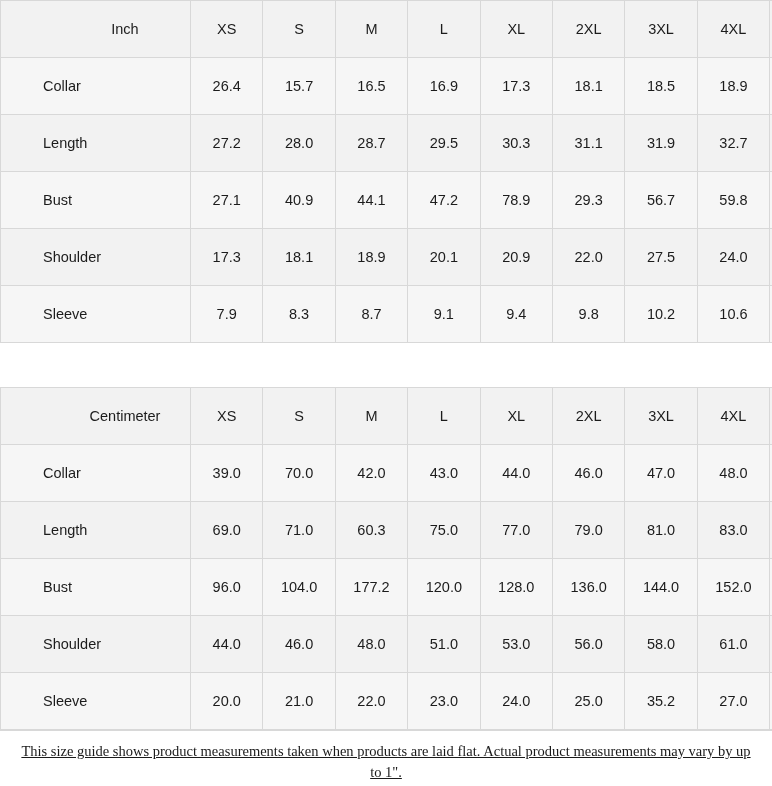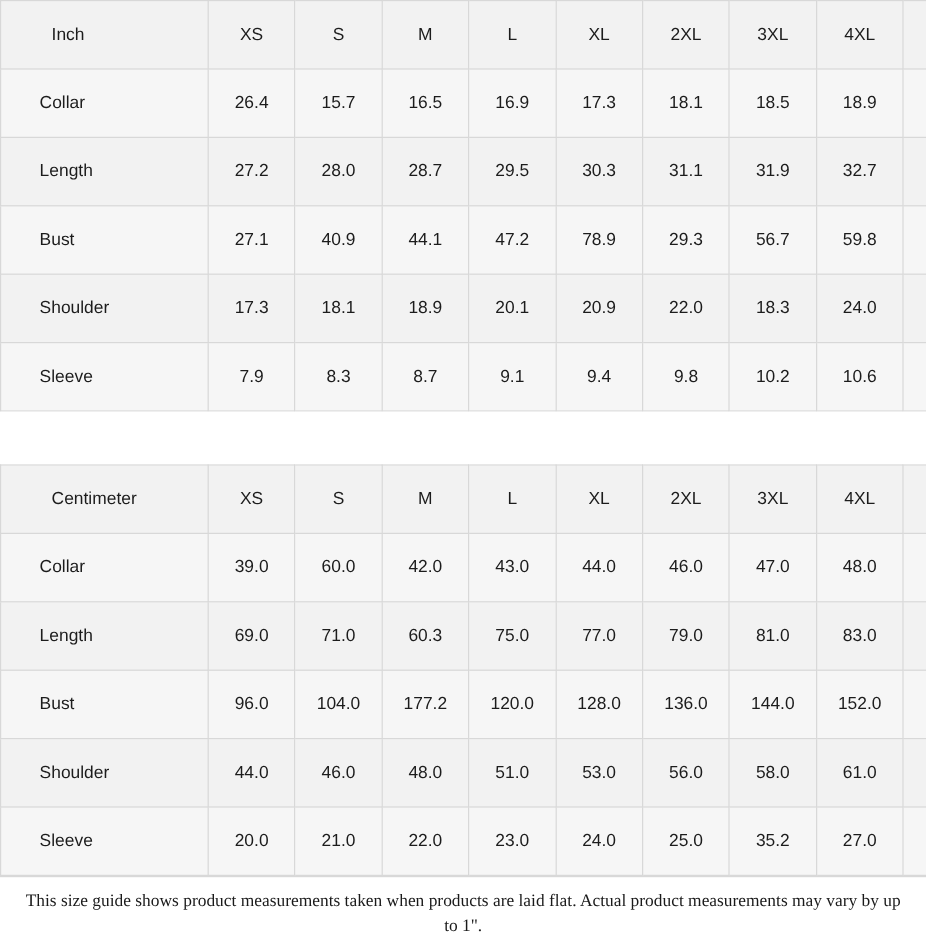--- a/index.html
+++ b/index.html
@@ -36,25 +36,26 @@
     padding: 0;
     height: 56px;
     font-family: "Liberation Sans", sans-serif;
   }
   table.size-table tr.header-row td {
     background: #f2f2f2;
     font-size: 14.5px;
   }
   table.size-table td.label-cell {
     text-align: left;
-    padding-left: 32px;
+    padding-left: 42px;
     width: 130px;
   }
   table.size-table tr.header-row td.label-cell {
-    padding-left: 42px;
+    padding-left: 59px;
+    text-align: center;
   }
   table.size-table td.val-cell {
     width: 71.4px;
   }
   
   table.size-table tr:nth-child(odd) td {
     background: #f2f2f2;
   }
   table.size-table tr:nth-child(even) td {
     background: #f6f6f6;
@@ -67,20 +68,21 @@
   .note {
     width: 772px;
     box-sizing: border-box;
     padding: 10px 18px 0 18px;
     text-align: center;
     font-family: "Liberation Serif", serif;
     font-size: 14.5px;
     line-height: 1.45;
     color: #1a1a1a;
     border-top: 1px solid #d8d8d8;
+    text-decoration: underline;
   }
 </style>
 </head>
 <body>
 
 <div class="page">
 
   <table class="size-table">
     <tbody>
       <tr class="header-row">
@@ -132,21 +134,21 @@
         <td class="val-cell">63.0</td>
       </tr>
       <tr>
         <td class="label-cell">Shoulder</td>
         <td class="val-cell">17.3</td>
         <td class="val-cell">18.1</td>
         <td class="val-cell">18.9</td>
         <td class="val-cell">20.1</td>
         <td class="val-cell">20.9</td>
         <td class="val-cell">22.0</td>
-        <td class="val-cell">18.3</td>
+        <td class="val-cell">27.5</td>
         <td class="val-cell">24.0</td>
         <td class="val-cell">24.8</td>
       </tr>
       <tr>
         <td class="label-cell">Sleeve</td>
         <td class="val-cell">7.9</td>
         <td class="val-cell">8.3</td>
         <td class="val-cell">8.7</td>
         <td class="val-cell">9.1</td>
         <td class="val-cell">9.4</td>
@@ -170,21 +172,21 @@
         <td class="val-cell">L</td>
         <td class="val-cell">XL</td>
         <td class="val-cell">2XL</td>
         <td class="val-cell">3XL</td>
         <td class="val-cell">4XL</td>
         <td class="val-cell">5XL</td>
       </tr>
       <tr>
         <td class="label-cell">Collar</td>
         <td class="val-cell">39.0</td>
-        <td class="val-cell">60.0</td>
+        <td class="val-cell">70.0</td>
         <td class="val-cell">42.0</td>
         <td class="val-cell">43.0</td>
         <td class="val-cell">44.0</td>
         <td class="val-cell">46.0</td>
         <td class="val-cell">47.0</td>
         <td class="val-cell">48.0</td>
         <td class="val-cell">49.0</td>
       </tr>
       <tr>
         <td class="label-cell">Length</td>

